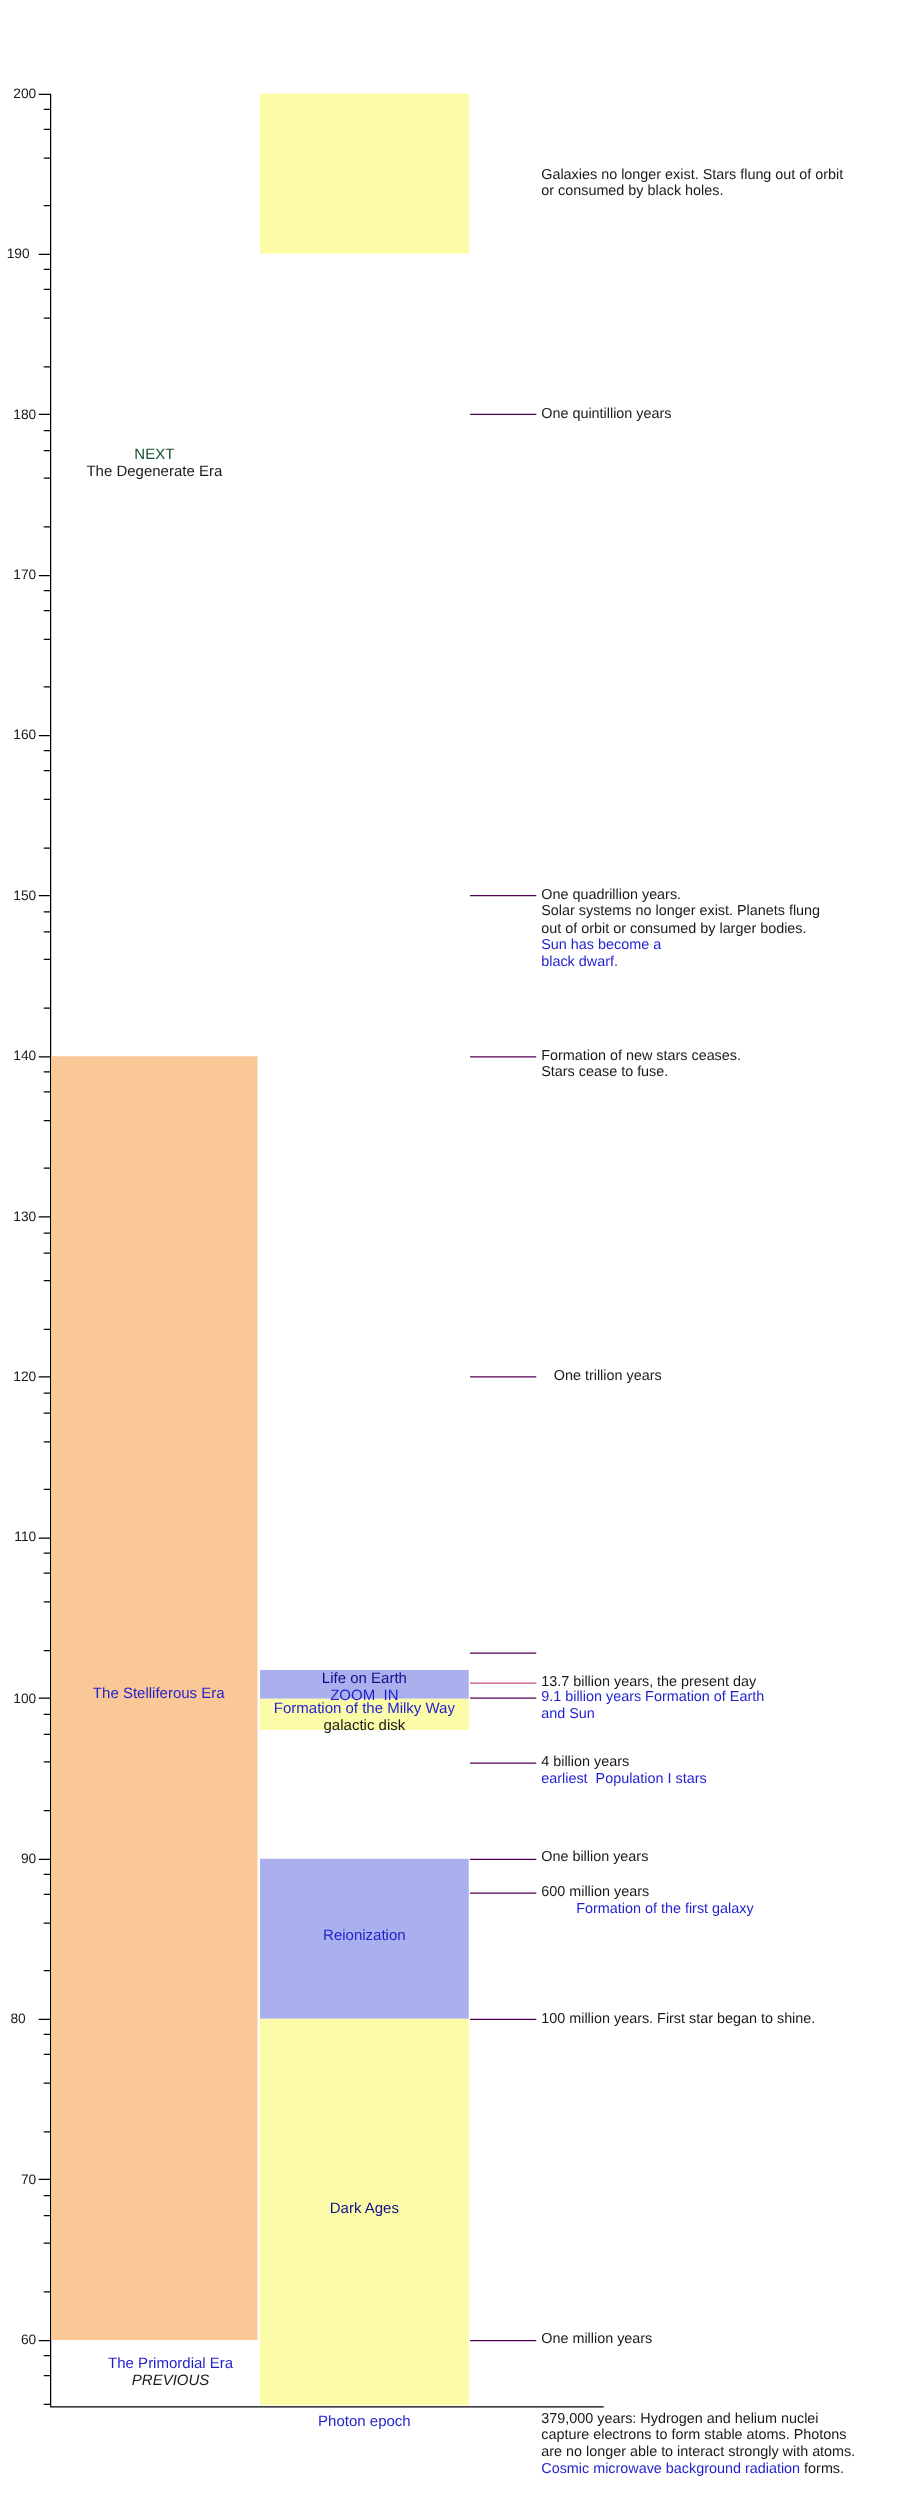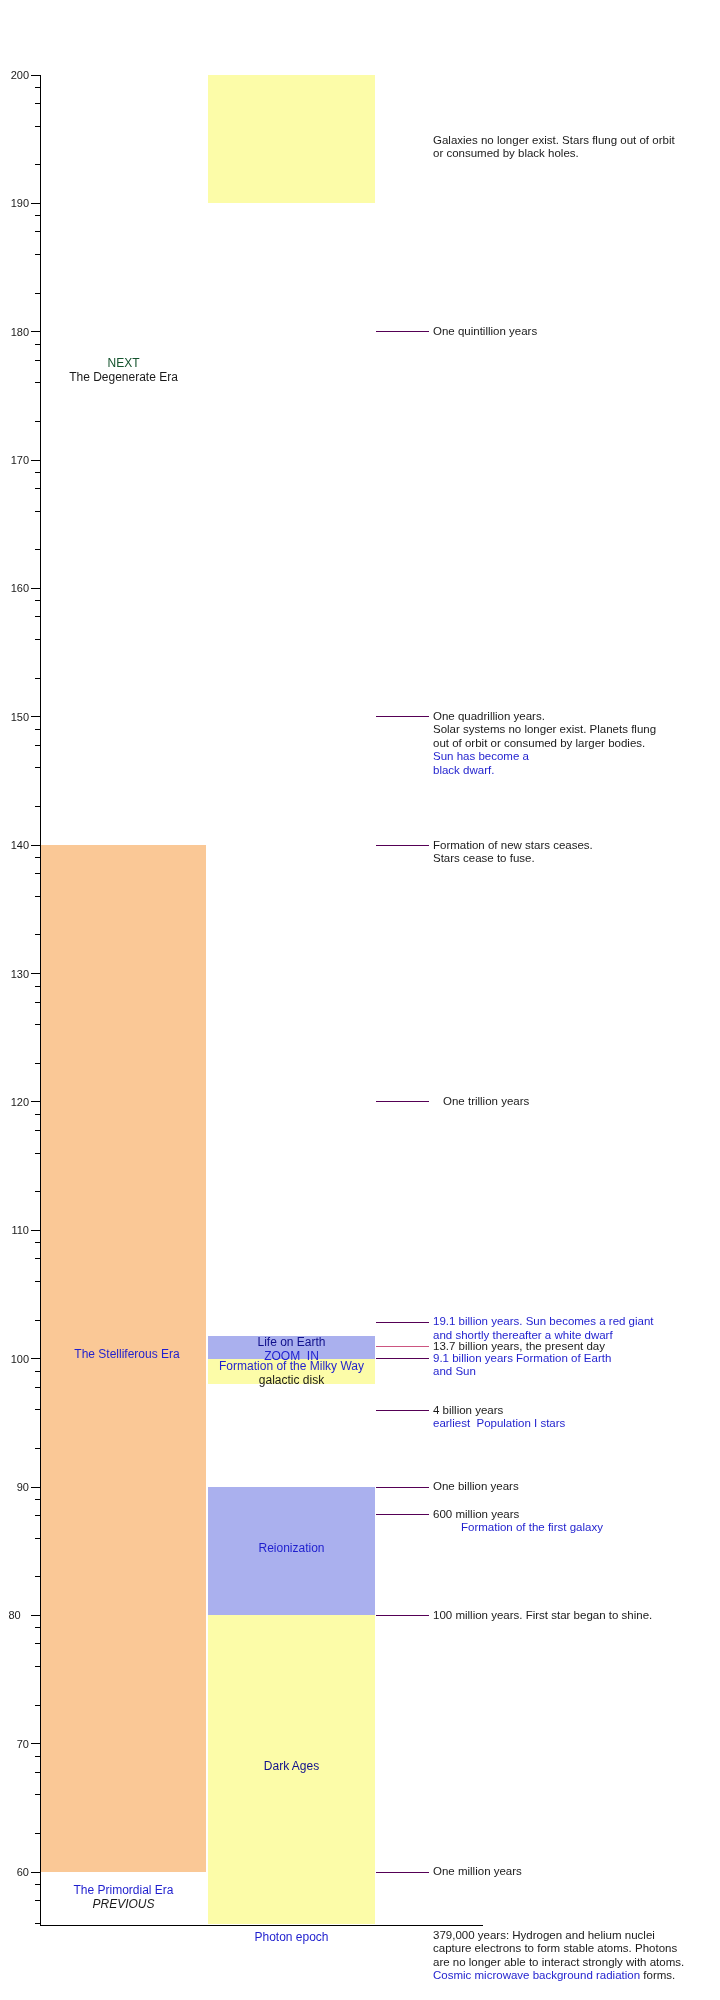--- a/index.html
+++ b/index.html
@@ -48,21 +48,21 @@
     <div class="abs tick-label" style="top: 839.208px;">140</div>
     <div class="abs tick" style="left: 31px; top: 716.34px; width: 9px;"></div>
     <div class="abs tick-label" style="top: 710.84px;">150</div>
     <div class="abs tick" style="left: 31px; top: 587.972px; width: 9px;"></div>
     <div class="abs tick-label" style="top: 582.472px;">160</div>
     <div class="abs tick" style="left: 31px; top: 459.604px; width: 9px;"></div>
     <div class="abs tick-label" style="top: 454.104px;">170</div>
     <div class="abs tick" style="left: 31px; top: 331.236px; width: 9px;"></div>
     <div class="abs tick-label" style="top: 325.736px;">180</div>
     <div class="abs tick" style="left: 31px; top: 202.868px; width: 9px;"></div>
-    <div class="abs tick-label" style="top: 197.368px;">190</div>
+    <div class="abs tick-label" style="top: 197.368px; text-align: center;">190</div>
     <div class="abs tick" style="left: 31px; top: 74.5px; width: 9px;"></div>
     <div class="abs tick-label" style="top: 69px;">200</div>
     <div class="abs tick" style="left: 35px; top: 1922.73px; width: 5px;"></div>
     <div class="abs tick" style="left: 35px; top: 1900.13px; width: 5px;"></div>
     <div class="abs tick" style="left: 35px; top: 1884.09px; width: 5px;"></div>
     <div class="abs tick" style="left: 35px; top: 1833.01px; width: 5px;"></div>
     <div class="abs tick" style="left: 35px; top: 1794.37px; width: 5px;"></div>
     <div class="abs tick" style="left: 35px; top: 1771.76px; width: 5px;"></div>
     <div class="abs tick" style="left: 35px; top: 1755.72px; width: 5px;"></div>
     <div class="abs tick" style="left: 35px; top: 1704.64px; width: 5px;"></div>
@@ -118,37 +118,36 @@
     <div class="abs tick" style="left: 35px; top: 102.978px; width: 5px;"></div>
     <div class="abs tick" style="left: 35px; top: 86.9401px; width: 5px;"></div>
     <div class="abs era-block" style="left: 41px; top: 845.208px; width: 165px; height: 1026.94px; background: rgb(250, 200, 150);"></div>
     <div class="abs era-block" style="left: 208px; top: 75px; width: 167px; height: 128.368px; background: rgb(252, 252, 168);"></div>
     <div class="abs era-block" style="left: 208px; top: 1336.22px; width: 167px; height: 23.1062px; background: rgb(170, 176, 238);"></div>
     <div class="abs era-block" style="left: 208px; top: 1359.32px; width: 167px; height: 25.0318px; background: rgb(252, 252, 168);"></div>
     <div class="abs era-block" style="left: 208px; top: 1487.05px; width: 167px; height: 128.368px; background: rgb(170, 176, 238);"></div>
     <div class="abs era-block" style="left: 208px; top: 1615.42px; width: 167px; height: 308.982px; background: rgb(252, 252, 168);"></div>
     <div class="abs era-label" style="left: 41px; top: 357.47px; width: 165px;"><div><span style="color: #14532d;">NEXT</span></div><div><span style="color: rgb(26, 26, 26);">The Degenerate Era</span></div></div>
     <div class="abs era-label" style="left: 41px; top: 1348.47px; width: 172px;"><div><span style="color: rgb(31, 31, 206);">The Stelliferous Era</span></div></div>
-    <div class="abs era-label" style="left: 41px; top: 1884.41px; width: 165px;"><div><span style="color: rgb(31, 31, 206);">The Primordial Era</span></div><div><span style="color: rgb(26, 26, 26); font-style: italic;">PREVIOUS</span></div></div>
+    <div class="abs era-label" style="left: 54px; top: 1884.41px; width: 165px;"><div><span style="color: rgb(31, 31, 206);">The Primordial Era</span></div><div><span style="color: rgb(26, 26, 26); font-style: italic;">PREVIOUS</span></div></div>
     <div class="abs era-label" style="left: 208px; top: 1336.28px; width: 167px;"><div><span style="color: rgb(16, 16, 140);">Life on Earth</span></div><div><span style="color: rgb(31, 31, 206);">ZOOM  IN</span></div></div>
     <div class="abs era-label" style="left: 208px; top: 1360.02px; width: 167px;"><div><span style="color: rgb(31, 31, 206);">Formation of the Milky Way</span></div><div><span style="color: rgb(26, 26, 26);">galactic disk</span></div></div>
     <div class="abs era-label" style="left: 208px; top: 1541.66px; width: 167px;"><div><span style="color: rgb(31, 31, 206);">Reionization</span></div></div>
     <div class="abs era-label" style="left: 208px; top: 1759.89px; width: 167px;"><div><span style="color: rgb(16, 16, 140);">Dark Ages</span></div></div>
     <div class="abs era-label" style="left: 208px; top: 1931.26px; width: 167px;"><div><span style="color: rgb(31, 31, 206);">Photon epoch</span></div></div>
     <div class="abs annotation" style="left: 433px; top: 133.768px;"><div><span style="color: rgb(26, 26, 26);">Galaxies no longer exist. Stars flung out of orbit</span></div><div><span style="color: rgb(26, 26, 26);">or consumed by black holes.</span></div></div>
     <div class="abs conn" style="left: 376px; top: 331.236px; width: 53px; background: rgb(85, 0, 85);"></div>
     <div class="abs annotation" style="left: 433px; top: 325.036px;"><div><span style="color: rgb(26, 26, 26);">One quintillion years</span></div></div>
     <div class="abs conn" style="left: 376px; top: 716.34px; width: 53px; background: rgb(85, 0, 85);"></div>
     <div class="abs annotation" style="left: 433px; top: 710.14px;"><div><span style="color: rgb(26, 26, 26);">One quadrillion years.</span></div><div><span style="color: rgb(26, 26, 26);">Solar systems no longer exist. Planets flung</span></div><div><span style="color: rgb(26, 26, 26);">out of orbit or consumed by larger bodies.</span></div><div><span style="color: rgb(31, 31, 206);">Sun has become a</span></div><div><span style="color: rgb(31, 31, 206);">black dwarf.</span></div></div>
     <div class="abs conn" style="left: 376px; top: 844.708px; width: 53px; background: rgb(85, 0, 85);"></div>
     <div class="abs annotation" style="left: 433px; top: 838.508px;"><div><span style="color: rgb(26, 26, 26);">Formation of new stars ceases.</span></div><div><span style="color: rgb(26, 26, 26);">Stars cease to fuse.</span></div></div>
     <div class="abs conn" style="left: 376px; top: 1101.44px; width: 53px; background: rgb(85, 0, 85);"></div>
     <div class="abs annotation" style="left: 433px; top: 1095.24px;"><div><span style="color: rgb(26, 26, 26); margin-left: 10px;">One trillion years</span></div></div>
     <div class="abs conn" style="left: 376px; top: 1321.6px; width: 53px; background: rgb(85, 0, 85);"></div>
-    <div class="abs annotation" style="left: 433px; top: 1315.4px;"><div><span style="color: rgb(31, 31, 206);">19.1 billion years. Sun becomes a red giant</span></div><div><span style="color: rgb(31, 31, 206);">and shortly thereafter a white dwarf</span></div></div>
     <div class="abs conn" style="left: 376px; top: 1346.24px; width: 53px; background: rgb(204, 85, 128);"></div>
     <div class="abs annotation" style="left: 433px; top: 1340.04px;"><div><span style="color: rgb(26, 26, 26);">13.7 billion years, the present day</span></div></div>
     <div class="abs conn" style="left: 376px; top: 1357.79px; width: 53px; background: rgb(85, 0, 85);"></div>
     <div class="abs annotation" style="left: 433px; top: 1351.59px;"><div><span style="color: rgb(31, 31, 206);">9.1 billion years Formation of Earth</span></div><div><span style="color: rgb(31, 31, 206);">and Sun</span></div></div>
     <div class="abs conn" style="left: 376px; top: 1410.17px; width: 53px; background: rgb(85, 0, 85);"></div>
     <div class="abs annotation" style="left: 433px; top: 1403.97px;"><div><span style="color: rgb(26, 26, 26);">4 billion years</span></div><div><span style="color: rgb(31, 31, 206);">earliest  Population I stars</span></div></div>
     <div class="abs conn" style="left: 376px; top: 1486.55px; width: 53px; background: rgb(85, 0, 85);"></div>
     <div class="abs annotation" style="left: 433px; top: 1480.35px;"><div><span style="color: rgb(26, 26, 26);">One billion years</span></div></div>
     <div class="abs conn" style="left: 376px; top: 1514.15px; width: 53px; background: rgb(85, 0, 85);"></div>
     <div class="abs annotation" style="left: 433px; top: 1507.95px;"><div><span style="color: rgb(26, 26, 26);">600 million years</span></div><div><span style="color: rgb(31, 31, 206); padding-left: 28px;">Formation of the first galaxy</span></div></div>

